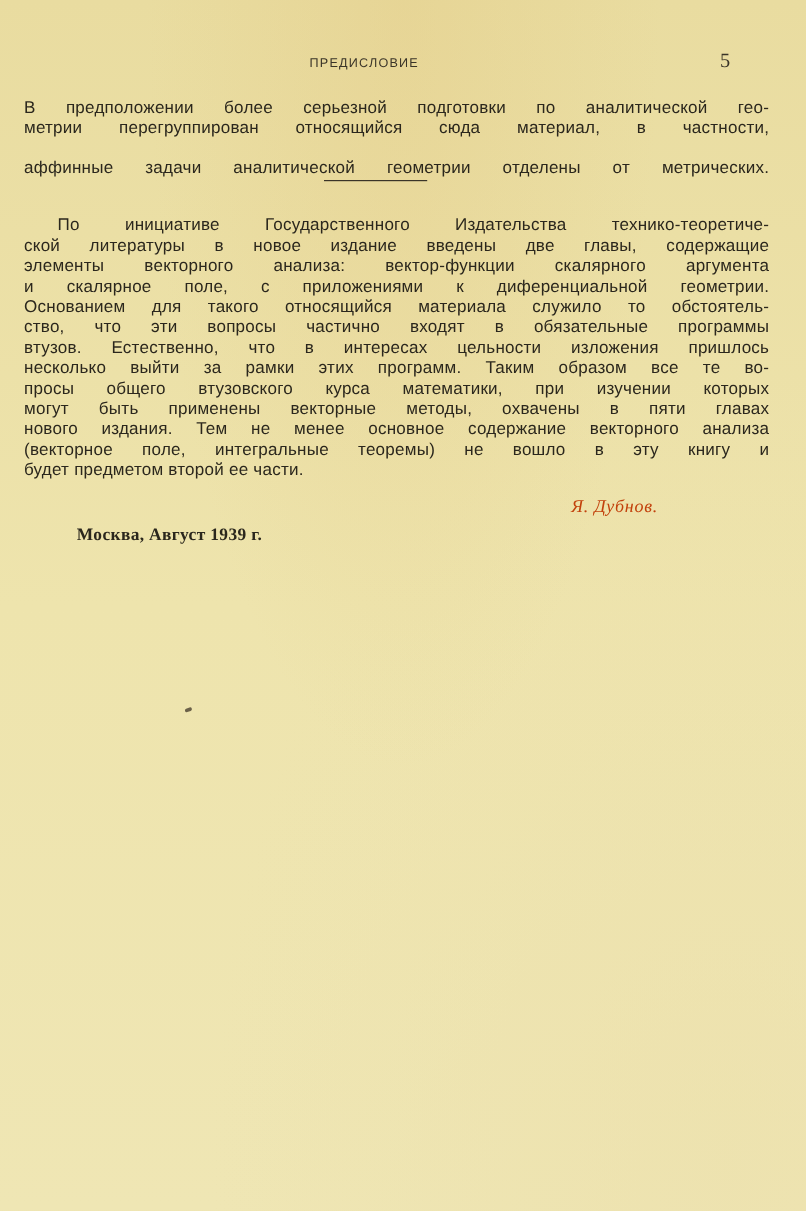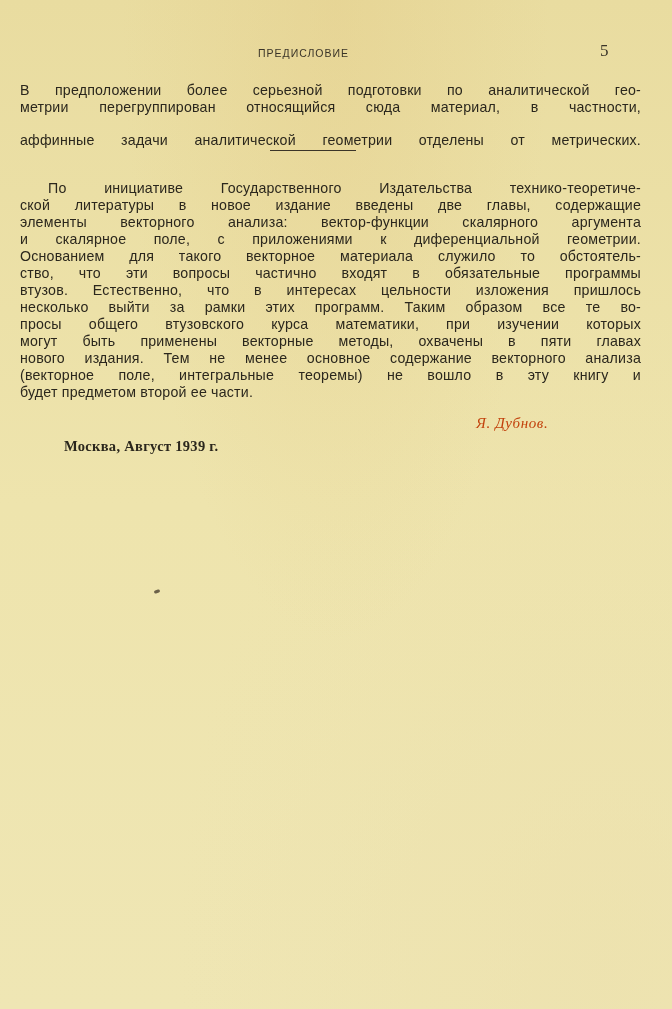--- a/index.html
+++ b/index.html
@@ -131,21 +131,21 @@
     <div class="text-line" style="top:132px;">аффинные задачи аналитической геометрии отделены от метрических.</div>
   </div>
 
   <div class="divider"></div>
 
   <div>
     <div class="text-line indent" style="top:180px;">По инициативе Государственного Издательства технико-теоретиче-</div>
     <div class="text-line" style="top:197px;">ской литературы в новое издание введены две главы, содержащие</div>
     <div class="text-line" style="top:214px;">элементы векторного анализа: вектор-функции скалярного аргумента</div>
     <div class="text-line" style="top:231px;">и скалярное поле, с приложениями к диференциальной геометрии.</div>
-    <div class="text-line" style="top:248px;">Основанием для такого векторное материала служило то обстоятель-</div>
+    <div class="text-line" style="top:248px;">Основанием для такого относящийся материала служило то обстоятель-</div>
     <div class="text-line" style="top:265px;">ство, что эти вопросы частично входят в обязательные программы</div>
     <div class="text-line" style="top:282px;">втузов. Естественно, что в интересах цельности изложения пришлось</div>
     <div class="text-line" style="top:299px;">несколько выйти за рамки этих программ. Таким образом все те во-</div>
     <div class="text-line" style="top:316px;">просы общего втузовского курса математики, при изучении которых</div>
     <div class="text-line" style="top:333px;">могут быть применены векторные методы, охвачены в пяти главах</div>
     <div class="text-line" style="top:350px;">нового издания. Тем не менее основное содержание векторного анализа</div>
     <div class="text-line" style="top:367px;">(векторное поле, интегральные теоремы) не вошло в эту книгу и</div>
     <div class="text-line last" style="top:384px;">будет предметом второй ее части.</div>
   </div>
 

